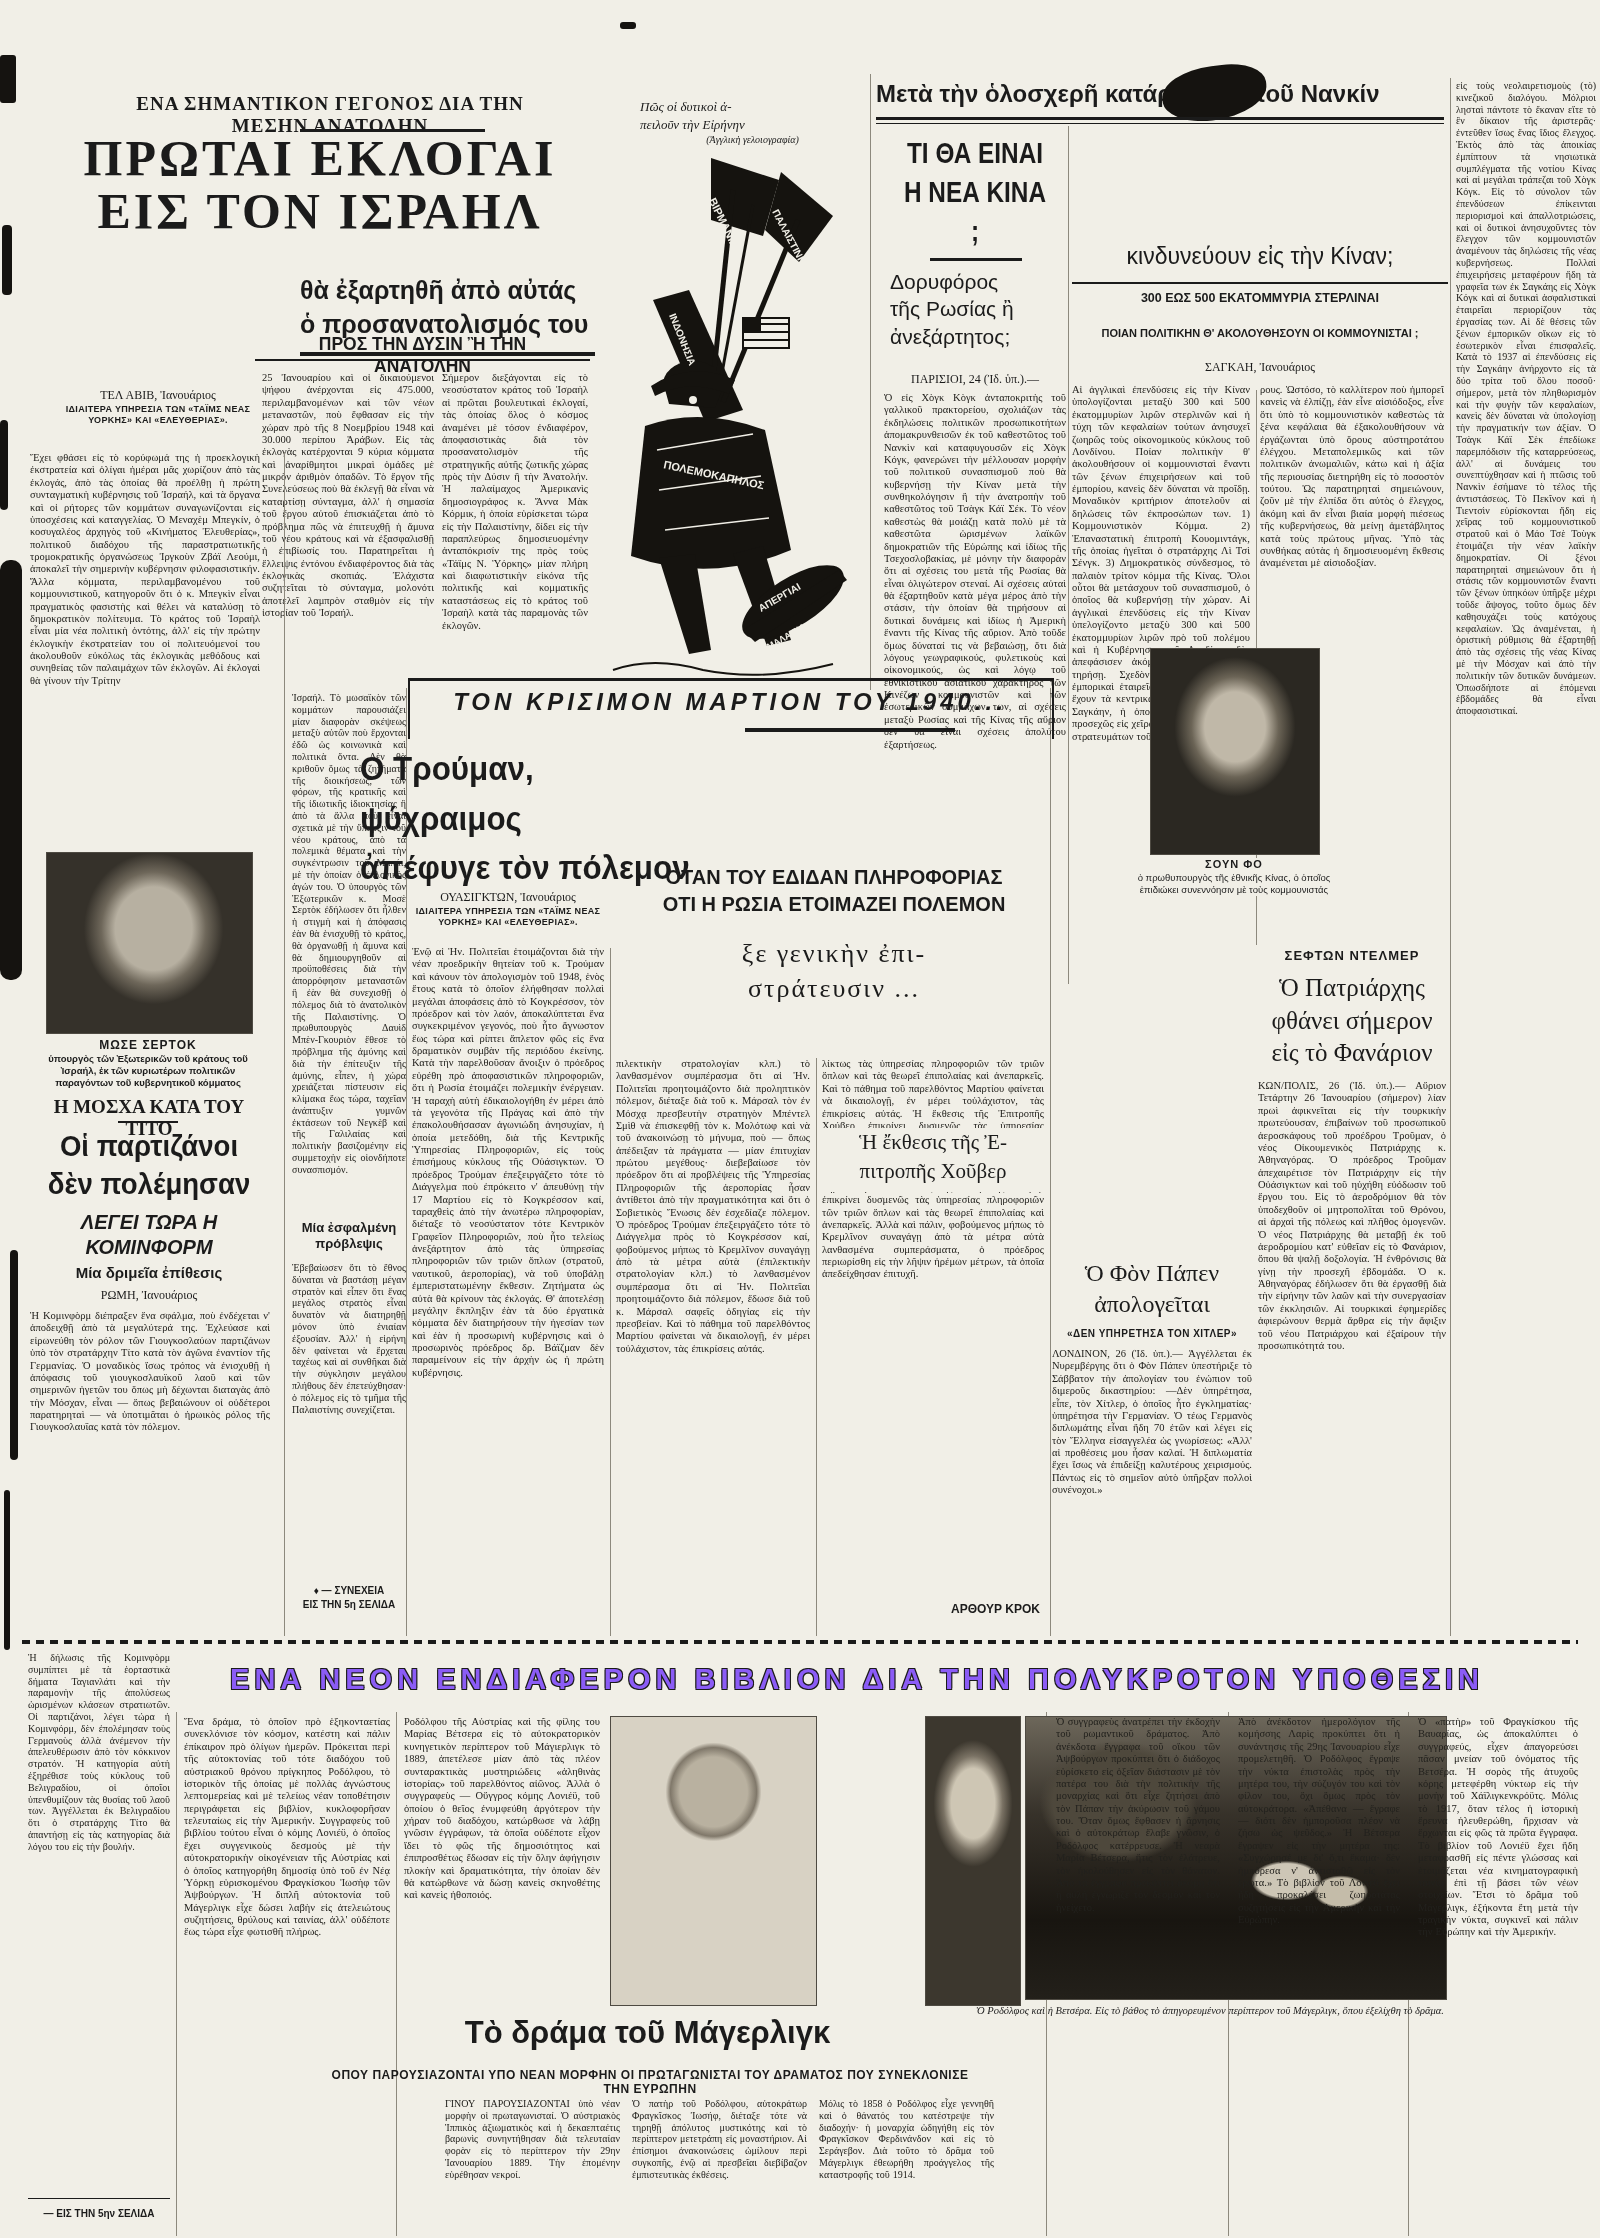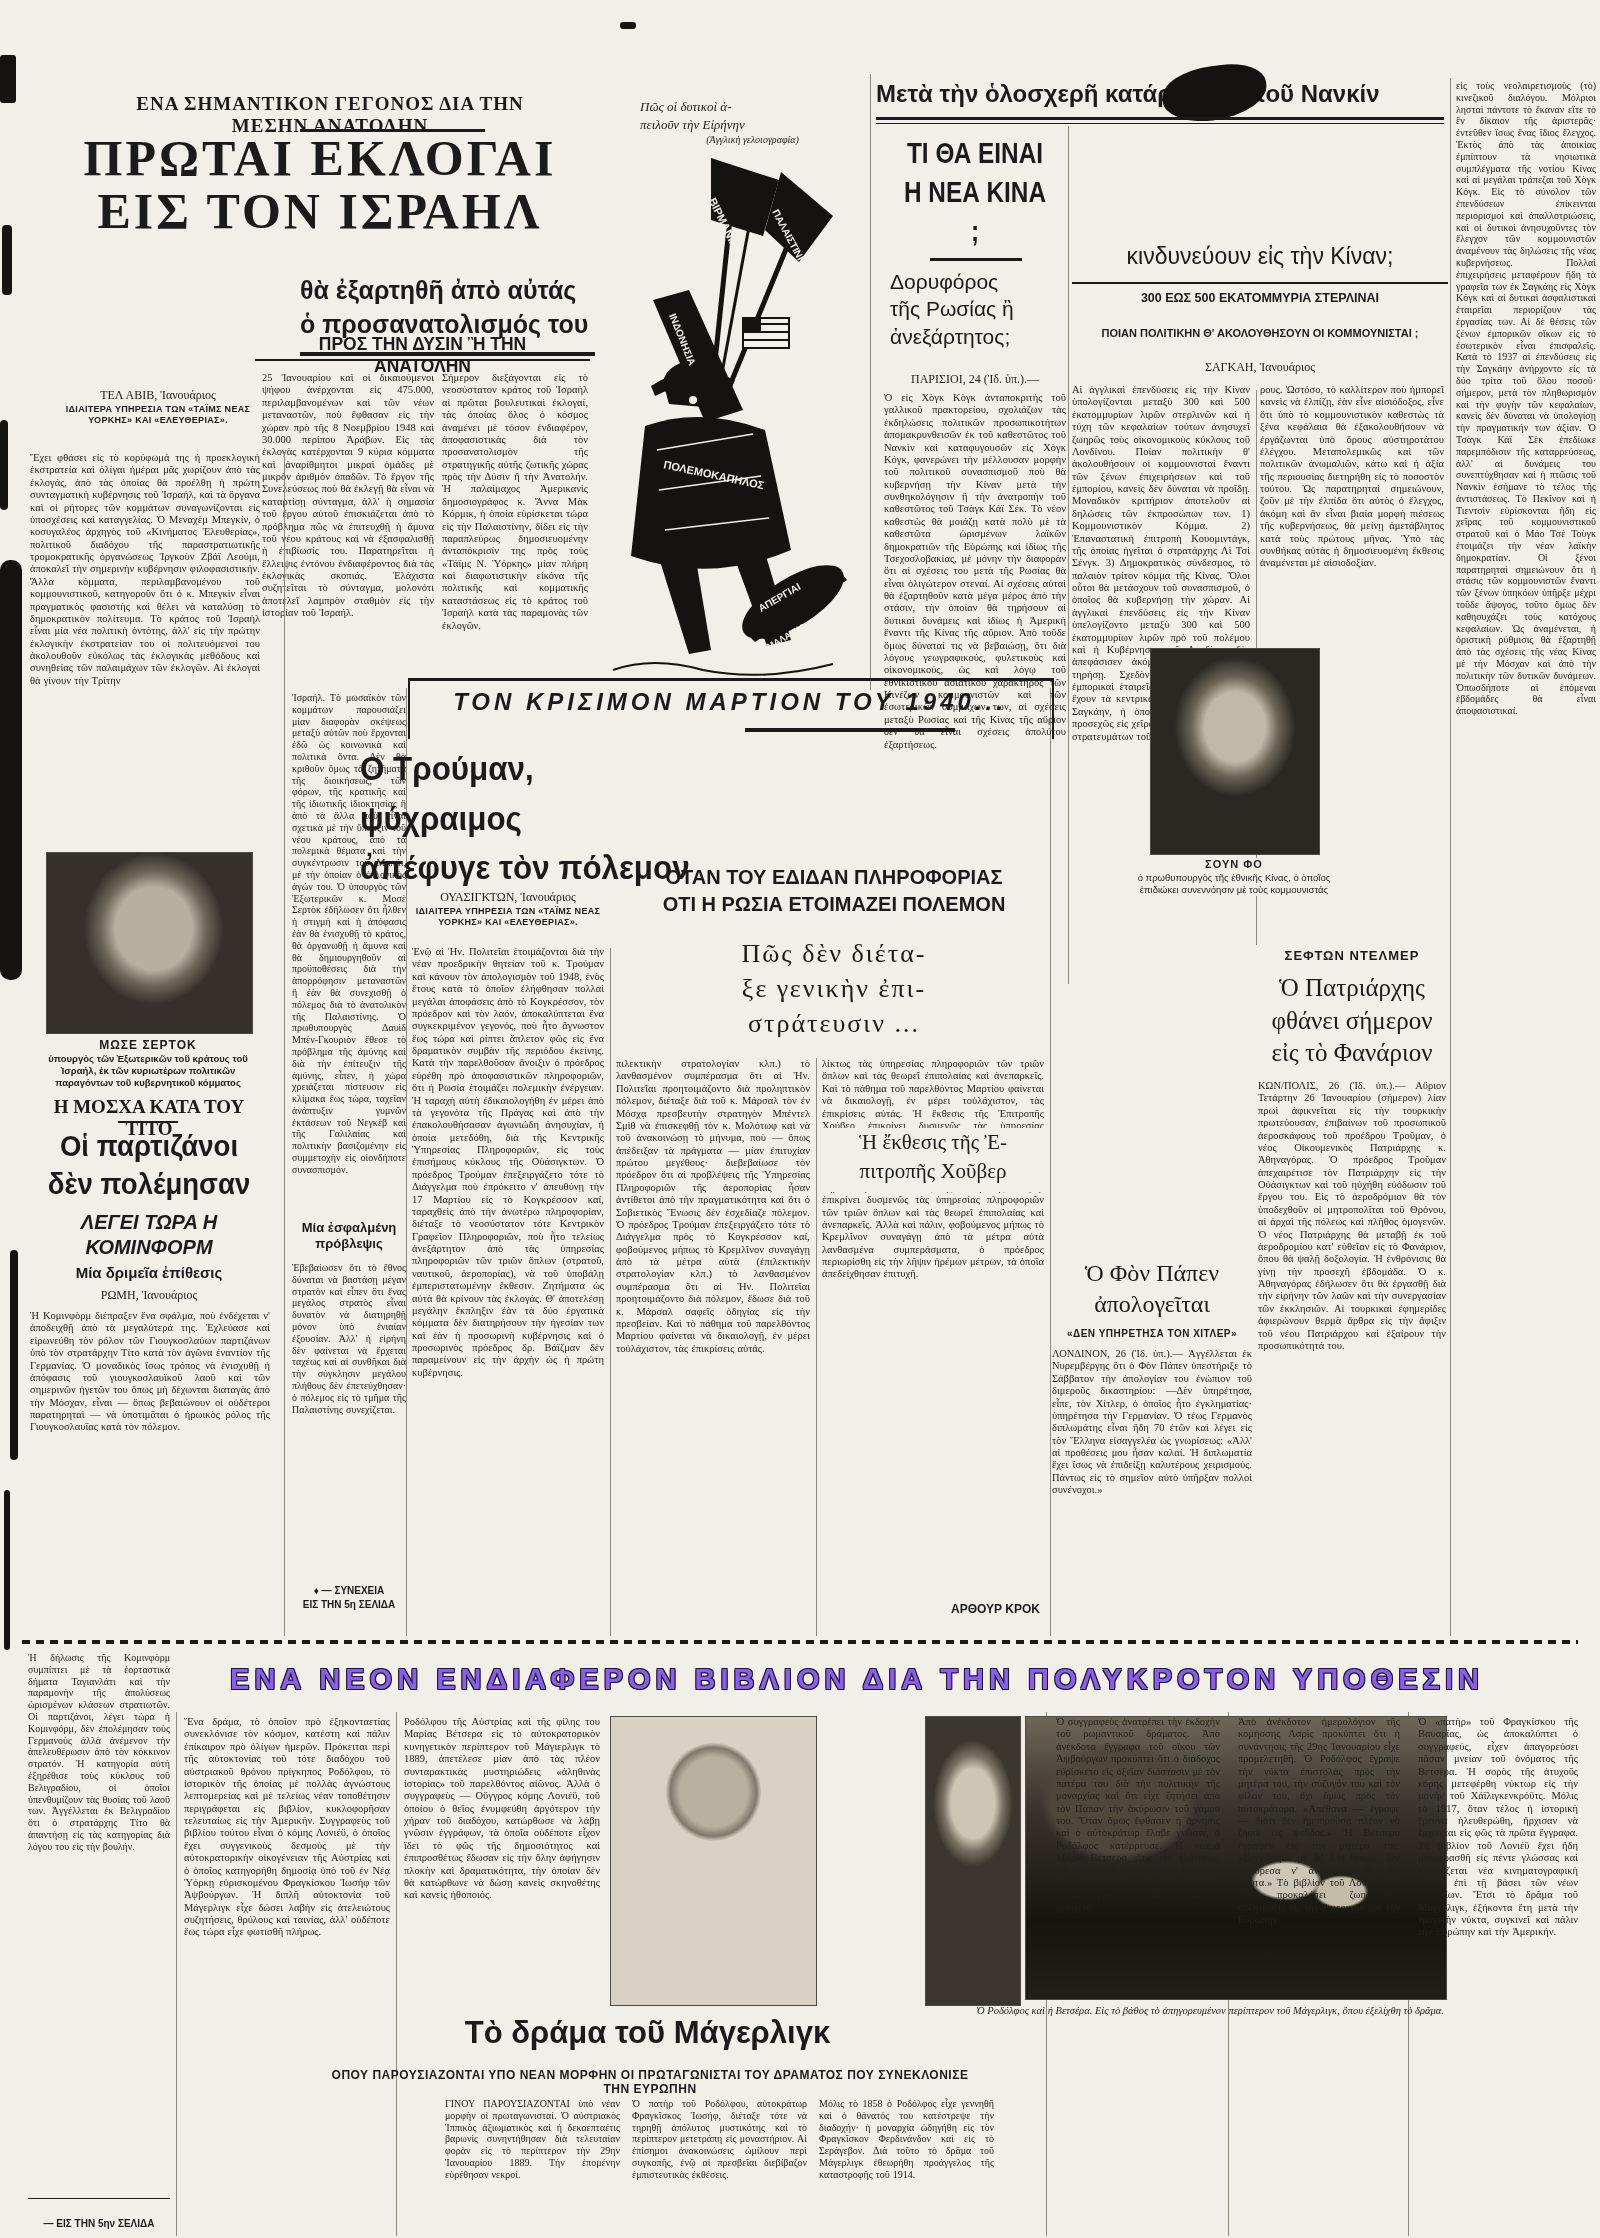--- a/index.html
+++ b/index.html
@@ -80,21 +80,21 @@
     <div>δὲν πολέμησαν</div>
   </div>
   <div class="abs sans c" style="left:60px;top:1210px;width:178px;font-size:20px;font-weight:bold;font-style:italic;line-height:1.25;">
     <div>ΛΕΓΕΙ ΤΩΡΑ Η</div>
     <div>ΚΟΜΙΝΦΟΡΜ</div>
   </div>
   <div class="abs sans c" style="left:55px;top:1264px;width:188px;font-size:15px;font-weight:bold;">Μία δριμεῖα ἐπίθεσις</div>
   <div class="abs dl-city" style="left:70px;top:1288px;width:158px;">ΡΩΜΗ, Ἰανουάριος</div>
   <div class="abs bd" style="left:30px;top:1310px;width:240px;height:326px;">Ἡ Κομινφὸρμ διέπραξεν ἕνα σφάλμα, ποὺ ἐνδέχεται ν' ἀποδειχθῇ ἀπὸ τὰ μεγαλύτερά της. Ἐχλεύασε καὶ εἰρωνεύθη τὸν ρόλον τῶν Γιουγκοσλαύων παρτιζάνων ὑπὸ τὸν στρατάρχην Τίτο κατὰ τὸν ἀγῶνα ἐναντίον τῆς Γερμανίας. Ὁ μοναδικὸς ἴσως τρόπος νὰ ἐνισχυθῇ ἡ ἀπόφασις τοῦ γιουγκοσλαυϊκοῦ λαοῦ καὶ τῶν σημερινῶν ἡγετῶν του ὅπως μὴ δέχωνται διαταγὰς ἀπὸ τὴν Μόσχαν, εἶναι — ὅπως βεβαιώνουν οἱ οὐδέτεροι παρατηρηταὶ — νὰ ὑποτιμᾶται ὁ ἡρωικὸς ρόλος τῆς Γιουγκοσλαυΐας κατὰ τὸν πόλεμον.</div>
   <div class="abs bd small" style="left:28px;top:1652px;width:142px;height:540px;">Ἡ δήλωσις τῆς Κομινφὸρμ συμπίπτει μὲ τὰ ἑορταστικὰ δήματα Ταγιανλάτι καὶ τὴν παραμονὴν τῆς ἀπολύσεως ὡρισμένων κλάσεων στρατιωτῶν. Οἱ παρτιζάνοι, λέγει τώρα ἡ Κομινφόρμ, δὲν ἐπολέμησαν τοὺς Γερμανοὺς ἀλλὰ ἀνέμενον τὴν ἀπελευθέρωσιν ἀπὸ τὸν κόκκινον στρατόν. Ἡ κατηγορία αὐτὴ ἐξηρέθισε τοὺς κύκλους τοῦ Βελιγραδίου, οἱ ὁποῖοι ὑπενθυμίζουν τὰς θυσίας τοῦ λαοῦ των. Ἀγγέλλεται ἐκ Βελιγραδίου ὅτι ὁ στρατάρχης Τίτο θὰ ἀπαντήσῃ εἰς τὰς κατηγορίας διὰ λόγου του εἰς τὴν βουλήν.</div>
-  <div class="abs sans c" style="left:28px;top:2198px;width:142px;font-size:10px;font-weight:bold;border-top:1px solid #1b1b1b;padding-top:19px;">— ΕΙΣ ΤΗΝ 5ην ΣΕΛΙΔΑ</div>
+  <div class="abs sans c" style="left:28px;top:2198px;width:142px;font-size:10px;font-weight:bold;border-top:1px solid #1b1b1b;padding-top:9px;">— ΕΙΣ ΤΗΝ 5ην ΣΕΛΙΔΑ</div>
 
   <div class="abs" style="left:640px;top:98px;width:225px;">
     <div class="cap">Πῶς οἱ δυτικοὶ ἀ-</div>
     <div class="cap">πειλοῦν τὴν Εἰρήνην</div>
     <div class="cap" style="font-size:10px;text-align:center;">(Ἀγγλικὴ γελοιογραφία)</div>
   </div>
   <svg class="abs" style="left:593px;top:150px;" width="272" height="535" viewBox="0 0 272 535">
     <g fill="#15130f">
       <path d="M118,8 L186,30 L170,86 L118,70 Z"></path>
       <path d="M188,22 L240,66 L206,112 L172,80 Z"></path>
@@ -183,21 +183,20 @@
   <div class="abs rule" style="left:745px;top:728px;width:210px;height:4px;"></div>
   <div class="abs sans" style="left:360px;top:744px;width:360px;font-size:33px;font-weight:900;line-height:1.5;transform:scaleX(.95);transform-origin:left;">
     <div>Ο Τρούμαν, ψύχραιμος</div>
     <div>ἀπέφυγε τὸν πόλεμον</div>
   </div>
   <div class="abs sans c" style="left:620px;top:864px;width:428px;font-size:20px;font-weight:bold;line-height:1.35;">
     <div>ΟΤΑΝ ΤΟΥ ΕΔΙΔΑΝ ΠΛΗΡΟΦΟΡΙΑΣ</div>
     <div>ΟΤΙ Η ΡΩΣΙΑ ΕΤΟΙΜΑΖΕΙ ΠΟΛΕΜΟΝ</div>
   </div>
   <div class="abs serif c" style="left:620px;top:936px;width:428px;font-size:26px;line-height:1.35;letter-spacing:2px;">
-    <div>Πῶς δὲν διέτα-</div>
     <div>ξε γενικὴν ἐπι-</div>
     <div>στράτευσιν ...</div>
   </div>
   <div class="abs" style="left:412px;top:890px;width:192px;">
     <div class="dl-city">ΟΥΑΣΙΓΚΤΩΝ, Ἰανουάριος</div>
     <div class="dl-ag">ΙΔΙΑΙΤΕΡΑ ΥΠΗΡΕΣΙΑ ΤΩΝ «ΤΑΪΜΣ ΝΕΑΣ ΥΟΡΚΗΣ» ΚΑΙ «ΕΛΕΥΘΕΡΙΑΣ».</div>
   </div>
   <div class="abs bd" style="left:412px;top:946px;width:192px;height:690px;">Ἐνῷ αἱ Ἡν. Πολιτεῖαι ἑτοιμάζονται διὰ τὴν νέαν προεδρικὴν θητείαν τοῦ κ. Τρούμαν καὶ κάνουν τὸν ἀπολογισμὸν τοῦ 1948, ἑνὸς ἔτους κατὰ τὸ ὁποῖον ἐλήφθησαν πολλαὶ μεγάλαι ἀποφάσεις ἀπὸ τὸ Κογκρέσσον, τὸν πρόεδρον καὶ τὸν λαόν, ἀποκαλύπτεται ἕνα συγκεκριμένον γεγονός, ποὺ ἦτο ἄγνωστον ἕως τώρα καὶ ρίπτει ἄπλετον φῶς εἰς ἕνα δραματικὸν συμβὰν τῆς περιόδου ἐκείνης. Κατὰ τὴν παρελθοῦσαν ἄνοιξιν ὁ πρόεδρος εὑρέθη πρὸ ἀποφασιστικῶν πληροφοριῶν, ὅτι ἡ Ρωσία ἑτοιμάζει πολεμικὴν ἐνέργειαν. Ἡ ταραχὴ αὐτὴ ἐδικαιολογήθη ἐν μέρει ἀπὸ τὰ γεγονότα τῆς Πράγας καὶ ἀπὸ τὴν ἐπακολουθήσασαν ἀγωνιώδη ἀνησυχίαν, ἡ ὁποία μετεδόθη, διὰ τῆς Κεντρικῆς Ὑπηρεσίας Πληροφοριῶν, εἰς τοὺς ἐπισήμους κύκλους τῆς Οὐάσιγκτων. Ὁ πρόεδρος Τρούμαν ἐπεξειργάζετο τότε τὸ Διάγγελμα ποὺ ἐπρόκειτο ν' ἀπευθύνῃ τὴν 17 Μαρτίου εἰς τὸ Κογκρέσσον καί, ταραχθεὶς ἀπὸ τὴν ἀνωτέρω πληροφορίαν, διέταξε τὸ νεοσύστατον τότε Κεντρικὸν Γραφεῖον Πληροφοριῶν, ποὺ ἦτο τελείως ἀνεξάρτητον ἀπὸ τὰς ὑπηρεσίας πληροφοριῶν τῶν τριῶν ὅπλων (στρατοῦ, ναυτικοῦ, ἀεροπορίας), νὰ τοῦ ὑποβάλῃ ἐμπεριστατωμένην ἔκθεσιν. Ζητήματα ὡς αὐτὰ θὰ κρίνουν τὰς ἐκλογάς. Θ' ἀποτελέσῃ μεγάλην ἔκπληξιν ἐὰν τὰ δύο ἐργατικὰ κόμματα δὲν διατηρήσουν τὴν ἡγεσίαν των καὶ ἐὰν ἡ προσωρινὴ κυβέρνησις καὶ ὁ προσωρινὸς πρόεδρος δρ. Βάϊζμαν δὲν παραμείνουν εἰς τὴν ἀρχὴν ὡς ἡ πρώτη κυβέρνησις.</div>
   <div class="abs bd" style="left:616px;top:1058px;width:194px;height:578px;">πιλεκτικὴν στρατολογίαν κλπ.) τὸ λανθασμένον συμπέρασμα ὅτι αἱ Ἡν. Πολιτεῖαι προητοιμάζοντο διὰ προληπτικὸν πόλεμον, διέταξε διὰ τοῦ κ. Μάρσαλ τὸν ἐν Μόσχᾳ πρεσβευτὴν στρατηγὸν Μπέντελ Σμὶθ νὰ ἐπισκεφθῇ τὸν κ. Μολότωφ καὶ νὰ τοῦ ἀνακοινώσῃ τὸ μήνυμα, ποὺ — ὅπως ἀπέδειξαν τὰ πράγματα — μίαν ἐπιτυχίαν πρώτου μεγέθους· διεβεβαίωσε τὸν πρόεδρον ὅτι αἱ προβλέψεις τῆς Ὑπηρεσίας Πληροφοριῶν τῆς ἀεροπορίας ἦσαν ἀντίθετοι ἀπὸ τὴν πραγματικότητα καὶ ὅτι ὁ Σοβιετικὸς Ἕνωσις δὲν ἐσχεδίαζε πόλεμον. Ὁ πρόεδρος Τρούμαν ἐπεξειργάζετο τότε τὸ Διάγγελμα πρὸς τὸ Κογκρέσσον καί, φοβούμενος μήπως τὸ Κρεμλῖνον συναγάγῃ ἀπὸ τὰ μέτρα αὐτὰ (ἐπιλεκτικὴν στρατολογίαν κλπ.) τὸ λανθασμένον συμπέρασμα ὅτι αἱ Ἡν. Πολιτεῖαι προητοιμάζοντο διὰ πόλεμον, ἔδωσε διὰ τοῦ κ. Μάρσαλ σαφεῖς ὁδηγίας εἰς τὴν πρεσβείαν. Καὶ τὸ πάθημα τοῦ παρελθόντος Μαρτίου φαίνεται νὰ δικαιολογῇ, ἐν μέρει τοὐλάχιστον, τὰς ἐπικρίσεις αὐτάς.</div>
   <div class="abs bd" style="left:822px;top:1058px;width:222px;height:578px;">λίκτως τὰς ὑπηρεσίας πληροφοριῶν τῶν τριῶν ὅπλων καὶ τὰς θεωρεῖ ἐπιπολαίας καὶ ἀνεπαρκεῖς. Καὶ τὸ πάθημα τοῦ παρελθόντος Μαρτίου φαίνεται νὰ δικαιολογῇ, ἐν μέρει τοὐλάχιστον, τὰς ἐπικρίσεις αὐτάς. Ἡ ἔκθεσις τῆς Ἐπιτροπῆς Χούβερ ἐπικρίνει δυσμενῶς τὰς ὑπηρεσίας πληροφοριῶν τῶν τριῶν ὅπλων καὶ συνιστᾷ ὅπως τὸ Κεντρικὸν Γραφεῖον Πληροφοριῶν ἀναδιοργανωθῇ καὶ λειτουργήσῃ ἀποτελεσματικῶς ὡς μία μυστικὴ ὑπηρεσία, ἀδιαφοροῦσα διὰ τὴν δημοσιότητα. Ἡ ἔκθεσις τῆς Ἐπιτροπῆς Χούβερ ἐπικρίνει δυσμενῶς τὰς ὑπηρεσίας πληροφοριῶν τῶν τριῶν ὅπλων καὶ τὰς θεωρεῖ ἐπιπολαίας καὶ ἀνεπαρκεῖς. Ἀλλὰ καὶ πάλιν, φοβούμενος μήπως τὸ Κρεμλῖνον συναγάγῃ ἀπὸ τὰ μέτρα αὐτὰ λανθασμένα συμπεράσματα, ὁ πρόεδρος περιωρίσθη εἰς τὴν λῆψιν ἠρέμων μέτρων, τὰ ὁποῖα ἀπεδείχθησαν ἐπιτυχῆ.</div>

